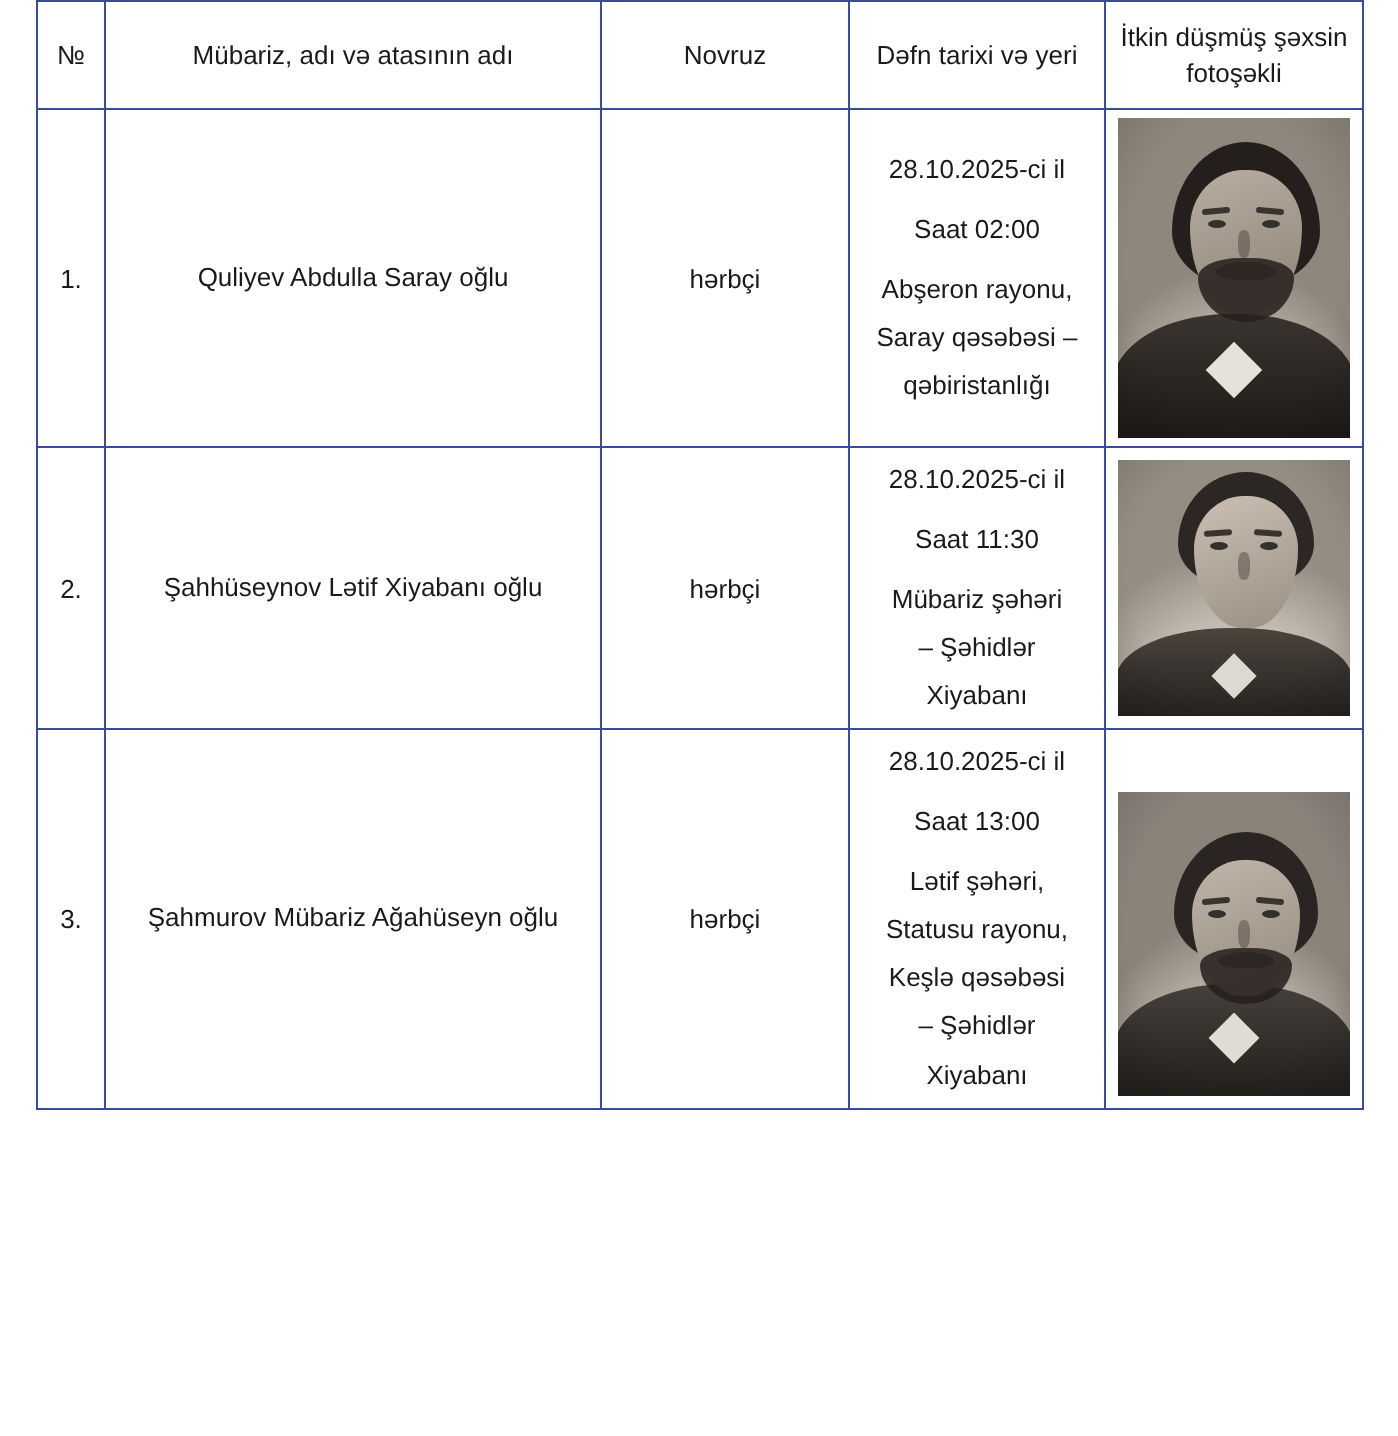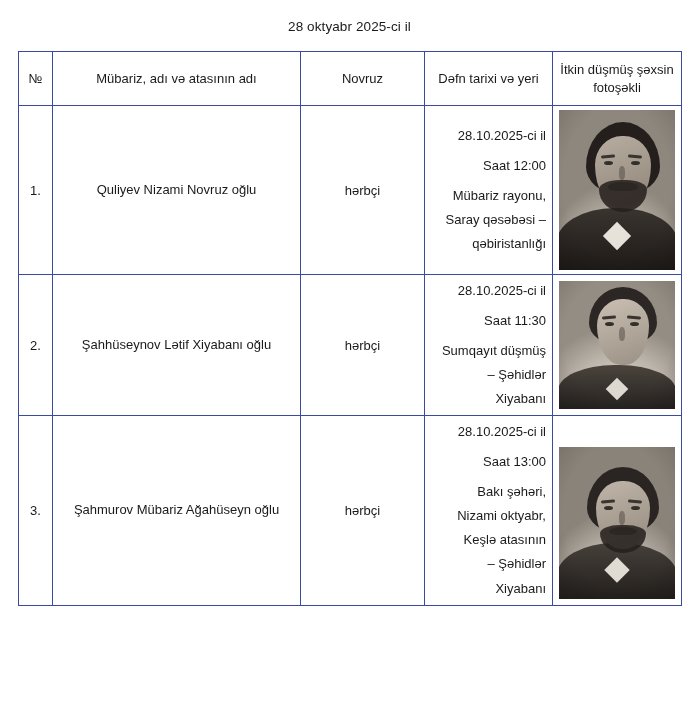--- a/index.html
+++ b/index.html
@@ -70,21 +70,21 @@
   }
   td.cell-date {
     font-size: 13px;
     line-height: 1.85;
     padding: 8px 6px;
   }
   td.cell-photo {
     padding: 0;
     vertical-align: top;
   }
-  .date-line { display: block; text-align: right; }
+  .date-line { display: block; }
   .date-gap { display: block; height: 6px; }
 
   .photo-wrap {
     width: 100%;
     display: flex;
     justify-content: center;
     align-items: flex-start;
   }
   .photo {
     width: 127px;
@@ -217,21 +217,20 @@
     position: absolute; inset: 0;
     background: radial-gradient(ellipse 85% 85% at 50% 45%, rgba(0,0,0,0) 55%, rgba(0,0,0,0.22) 100%);
     mix-blend-mode: multiply;
   }
 </style>
 </head>
 <body>
 
 <div class="page">
 
-  <div class="doc-date">28 oktyabr 2025-ci il</div>
 
   <table class="data-table">
     <colgroup>
       <col class="col-no">
       <col class="col-name">
       <col class="col-status">
       <col class="col-date">
       <col class="col-photo">
     </colgroup>
     <thead>
@@ -240,28 +239,28 @@
         <th>Mübariz, adı və atasının adı</th>
         <th>Novruz</th>
         <th>Dəfn tarixi və yeri</th>
         <th>İtkin düşmüş şəxsin fotoşəkli</th>
       </tr>
     </thead>
     <tbody>
 
       <tr>
         <td class="cell-no">1.</td>
-        <td class="cell-name">Quliyev Nizami Novruz oğlu</td>
+        <td class="cell-name">Quliyev Abdulla Saray oğlu</td>
         <td class="cell-status">hərbçi</td>
         <td class="cell-date">
           <span class="date-line">28.10.2025-ci il</span>
           <span class="date-gap"></span>
-          <span class="date-line">Saat 12:00</span>
-          <span class="date-gap"></span>
-          <span class="date-line">Mübariz rayonu,</span>
+          <span class="date-line">Saat 02:00</span>
+          <span class="date-gap"></span>
+          <span class="date-line">Abşeron rayonu,</span>
           <span class="date-line">Saray qəsəbəsi –</span>
           <span class="date-line">qəbiristanlığı</span>
         </td>
         <td class="cell-photo">
           <div class="photo-wrap">
             <div class="photo p1">
               <div class="ph-bg"></div>
               <div class="ph-body"></div>
               <div class="ph-collar"></div>
               <div class="ph-hair"></div>
@@ -281,21 +280,21 @@
 
       <tr>
         <td class="cell-no">2.</td>
         <td class="cell-name">Şahhüseynov Lətif Xiyabanı oğlu</td>
         <td class="cell-status">hərbçi</td>
         <td class="cell-date">
           <span class="date-line">28.10.2025-ci il</span>
           <span class="date-gap"></span>
           <span class="date-line">Saat 11:30</span>
           <span class="date-gap"></span>
-          <span class="date-line">Sumqayıt düşmüş</span>
+          <span class="date-line">Mübariz şəhəri</span>
           <span class="date-line">– Şəhidlər</span>
           <span class="date-line">Xiyabanı</span>
         </td>
         <td class="cell-photo">
           <div class="photo-wrap">
             <div class="photo p2">
               <div class="ph-bg"></div>
               <div class="ph-body"></div>
               <div class="ph-collar"></div>
               <div class="ph-hair"></div>
@@ -313,23 +312,23 @@
 
       <tr>
         <td class="cell-no">3.</td>
         <td class="cell-name">Şahmurov Mübariz Ağahüseyn oğlu</td>
         <td class="cell-status">hərbçi</td>
         <td class="cell-date">
           <span class="date-line">28.10.2025-ci il</span>
           <span class="date-gap"></span>
           <span class="date-line">Saat 13:00</span>
           <span class="date-gap"></span>
-          <span class="date-line">Bakı şəhəri,</span>
-          <span class="date-line">Nizami oktyabr,</span>
-          <span class="date-line">Keşlə atasının</span>
+          <span class="date-line">Lətif şəhəri,</span>
+          <span class="date-line">Statusu rayonu,</span>
+          <span class="date-line">Keşlə qəsəbəsi</span>
           <span class="date-line">– Şəhidlər</span>
           <span class="date-line">Xiyabanı</span>
         </td>
         <td class="cell-photo">
           <div class="photo-wrap">
             <div class="photo p3">
               <div class="ph-bg"></div>
               <div class="ph-body"></div>
               <div class="ph-collar"></div>
               <div class="ph-hair"></div>

